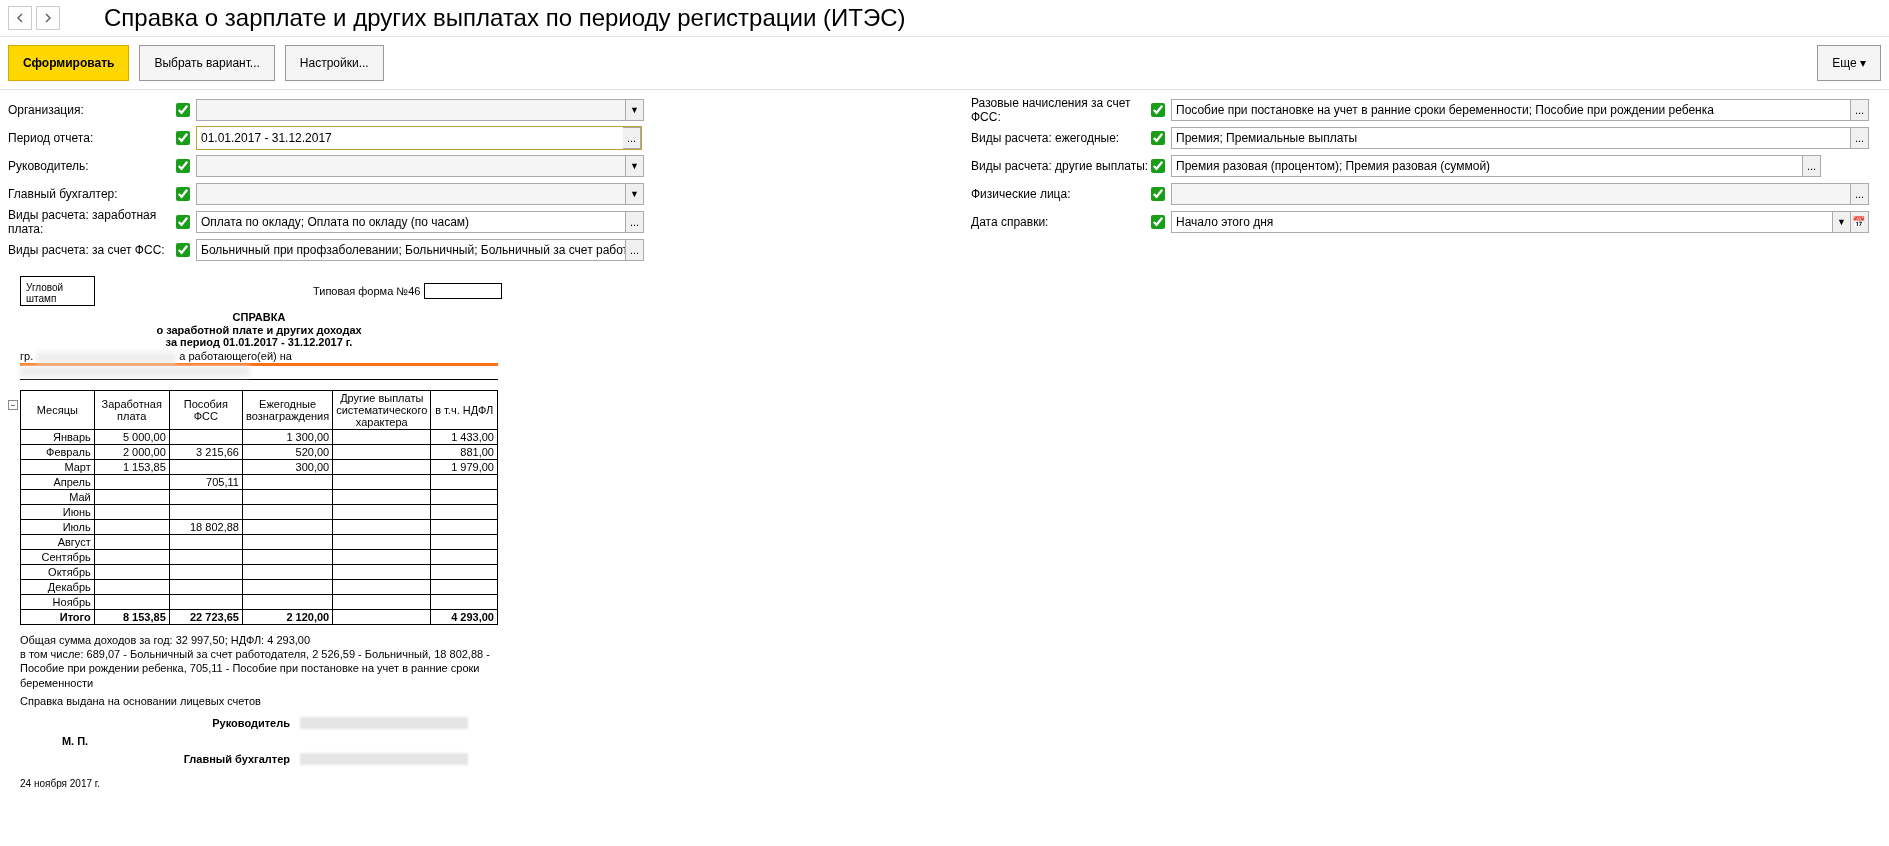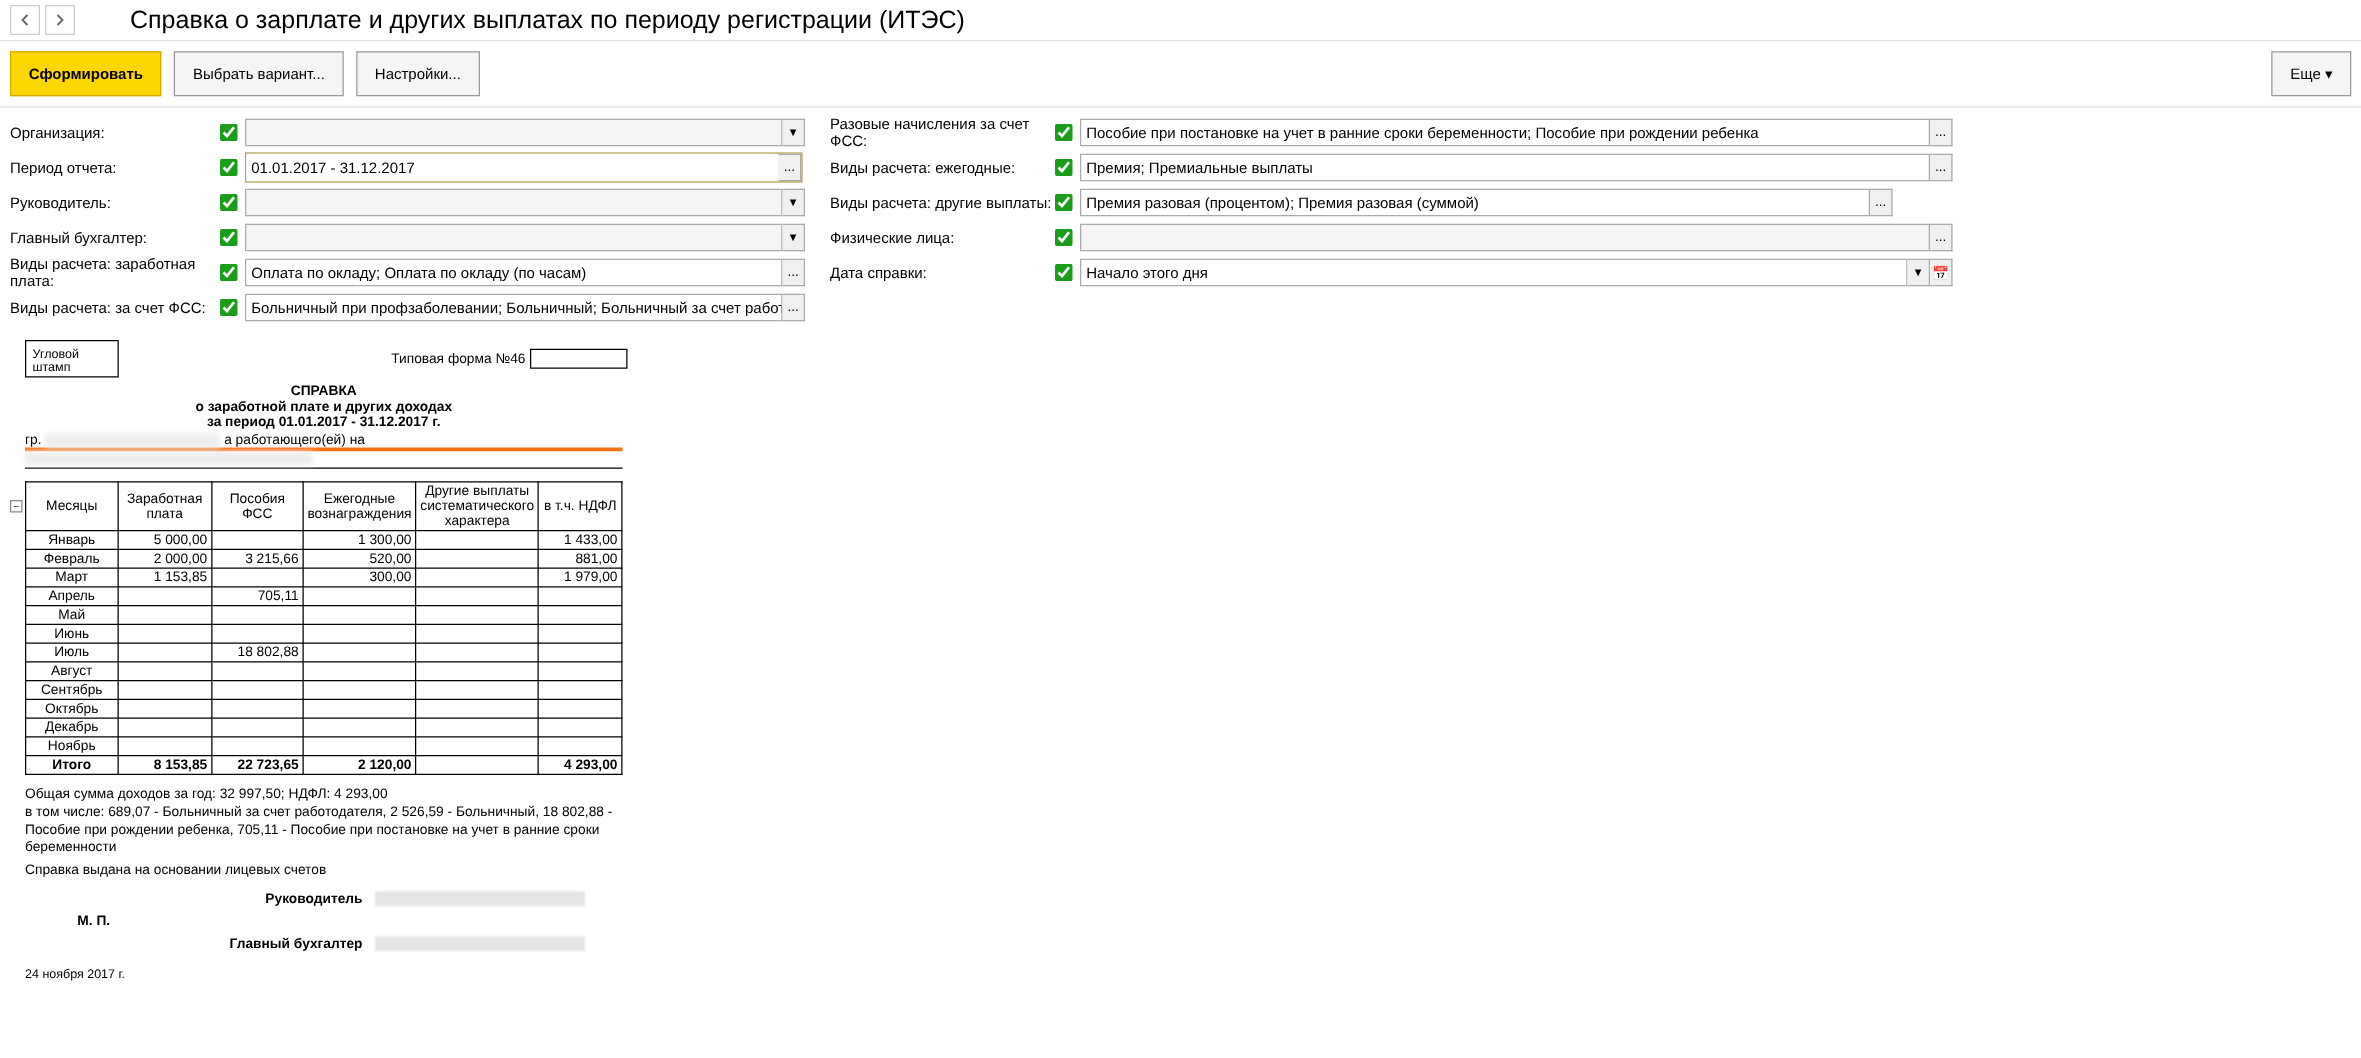--- a/index.html
+++ b/index.html
@@ -1,25 +1,25 @@
 <!DOCTYPE html>
 <html><head>
 <meta charset="utf-8">
 <style>
 * { box-sizing: border-box; margin: 0; padding: 0; }
 body { font-family: Arial, sans-serif; font-size: 12px; background: #fff; color: #000; }
 .topbar { display: flex; align-items: center; padding: 4px 8px; border-bottom: 1px solid #e0e0e0; }
 .nav-btn { width: 24px; height: 24px; border: 1px solid #ccc; background: #fff; margin-right: 4px; display: flex; align-items: center; justify-content: center; cursor: pointer; }
 .nav-btn svg { width: 10px; height: 10px; }
-.page-title { font-size: 20px; margin-left: 40px; }
+.page-title { font-size: 24px; margin-left: 40px; }
 .toolbar { padding: 8px; display: flex; align-items: center; gap: 10px; border-bottom: 1px solid #e0e0e0; }
 .btn { padding: 10px 14px; border: 1px solid #999; background: #f5f5f5; cursor: pointer; font-size: 12px; }
 .btn-primary { background: #ffd700; border-color: #d4a800; font-weight: bold; }
 .btn-more { margin-left: auto; }
-.form-area { padding: 6px 8px; display: flex; flex-wrap: wrap; }
+.form-area { padding: 6px 8px; display: flex; flex-wrap: wrap; justify-content: space-between; }
 .form-col { display: flex; flex-direction: column; }
 .form-row { display: flex; align-items: center; height: 28px; margin-bottom: 0px; }
 .form-label { width: 168px; font-size: 12px; }
 .form-label-r { width: 180px; font-size: 12px; }
 .chk { width: 14px; height: 14px; margin-right: 6px; margin-left: 0; accent-color: #1a9e1a; }
 .field { display: flex; align-items: center; }
 .field input { height: 22px; border: 1px solid #aaa; padding: 0 4px; font-size: 12px; background: #fff; }
 .field .dd { width: 18px; height: 22px; border: 1px solid #aaa; border-left: none; background: #f0f0f0; display: flex; align-items: center; justify-content: center; cursor: pointer; font-size: 9px; }
 .field .dd2 { width: 18px; height: 22px; border: 1px solid #aaa; border-left: none; background: #f0f0f0; display: flex; align-items: center; justify-content: center; cursor: pointer; font-size: 11px; }
 .field-text { height: 22px; border: 1px solid #aaa; padding: 0 4px; font-size: 12px; background: #fff; display: flex; align-items: center; overflow: hidden; white-space: nowrap; }
@@ -35,21 +35,21 @@
 .rpt-title { text-align: center; font-weight: bold; font-size: 11px; line-height: 1.3; margin-top: 4px; width: 478px; }
 .rpt-sub { text-align: center; font-weight: bold; font-size: 11px; width: 478px; }
 .rpt-gr { width: 478px; border-bottom: 3px solid #f97316; font-size: 11px; margin-top: 2px; }
 .rpt-gr .blur-sp { display: inline-block; width: 140px; background: #eee; filter: blur(2px); height: 11px; vertical-align: middle; }
 .rpt-gr2 { width: 478px; border-bottom: 1px solid #000; height: 14px; }
 .rpt-gr2 .blur-sp { display: inline-block; width: 230px; background: #eee; filter: blur(2px); height: 11px; }
 .tbl { border-collapse: collapse; margin-top: 10px; font-size: 11px; width: 478px; }
 .tbl th, .tbl td { border: 1px solid #000; padding: 1px 3px; }
 .tbl th { font-weight: normal; text-align: center; vertical-align: middle; }
 .tbl td { text-align: right; height: 14px; }
-.tbl td.mname { text-align: center; margin-top: 41px; }
+.tbl td.mname { text-align: right; margin-top: 41px; }
 .tbl .tot td { font-weight: bold; }
 .rpt-note { font-size: 11px; margin-top: 8px; width: 478px; line-height: 1.3; }
 .rpt-sig { font-size: 11px; margin-top: 6px; width: 478px; }
 .sig-row { display: flex; align-items: center; height: 18px; }
 .sig-lbl { font-weight: bold; text-align: right; width: 280px; padding-right: 10px; }
 .sig-line { width: 168px; height: 12px; background: #e5e5e5; filter: blur(1px); }
 .collapse-handle { position: absolute; left: 8px; top: 400px; width: 10px; height: 10px; border: 1px solid #888; font-size: 8px; display: flex; align-items: center; justify-content: center; cursor: pointer; }
 </style>
 </head>
 <body>

